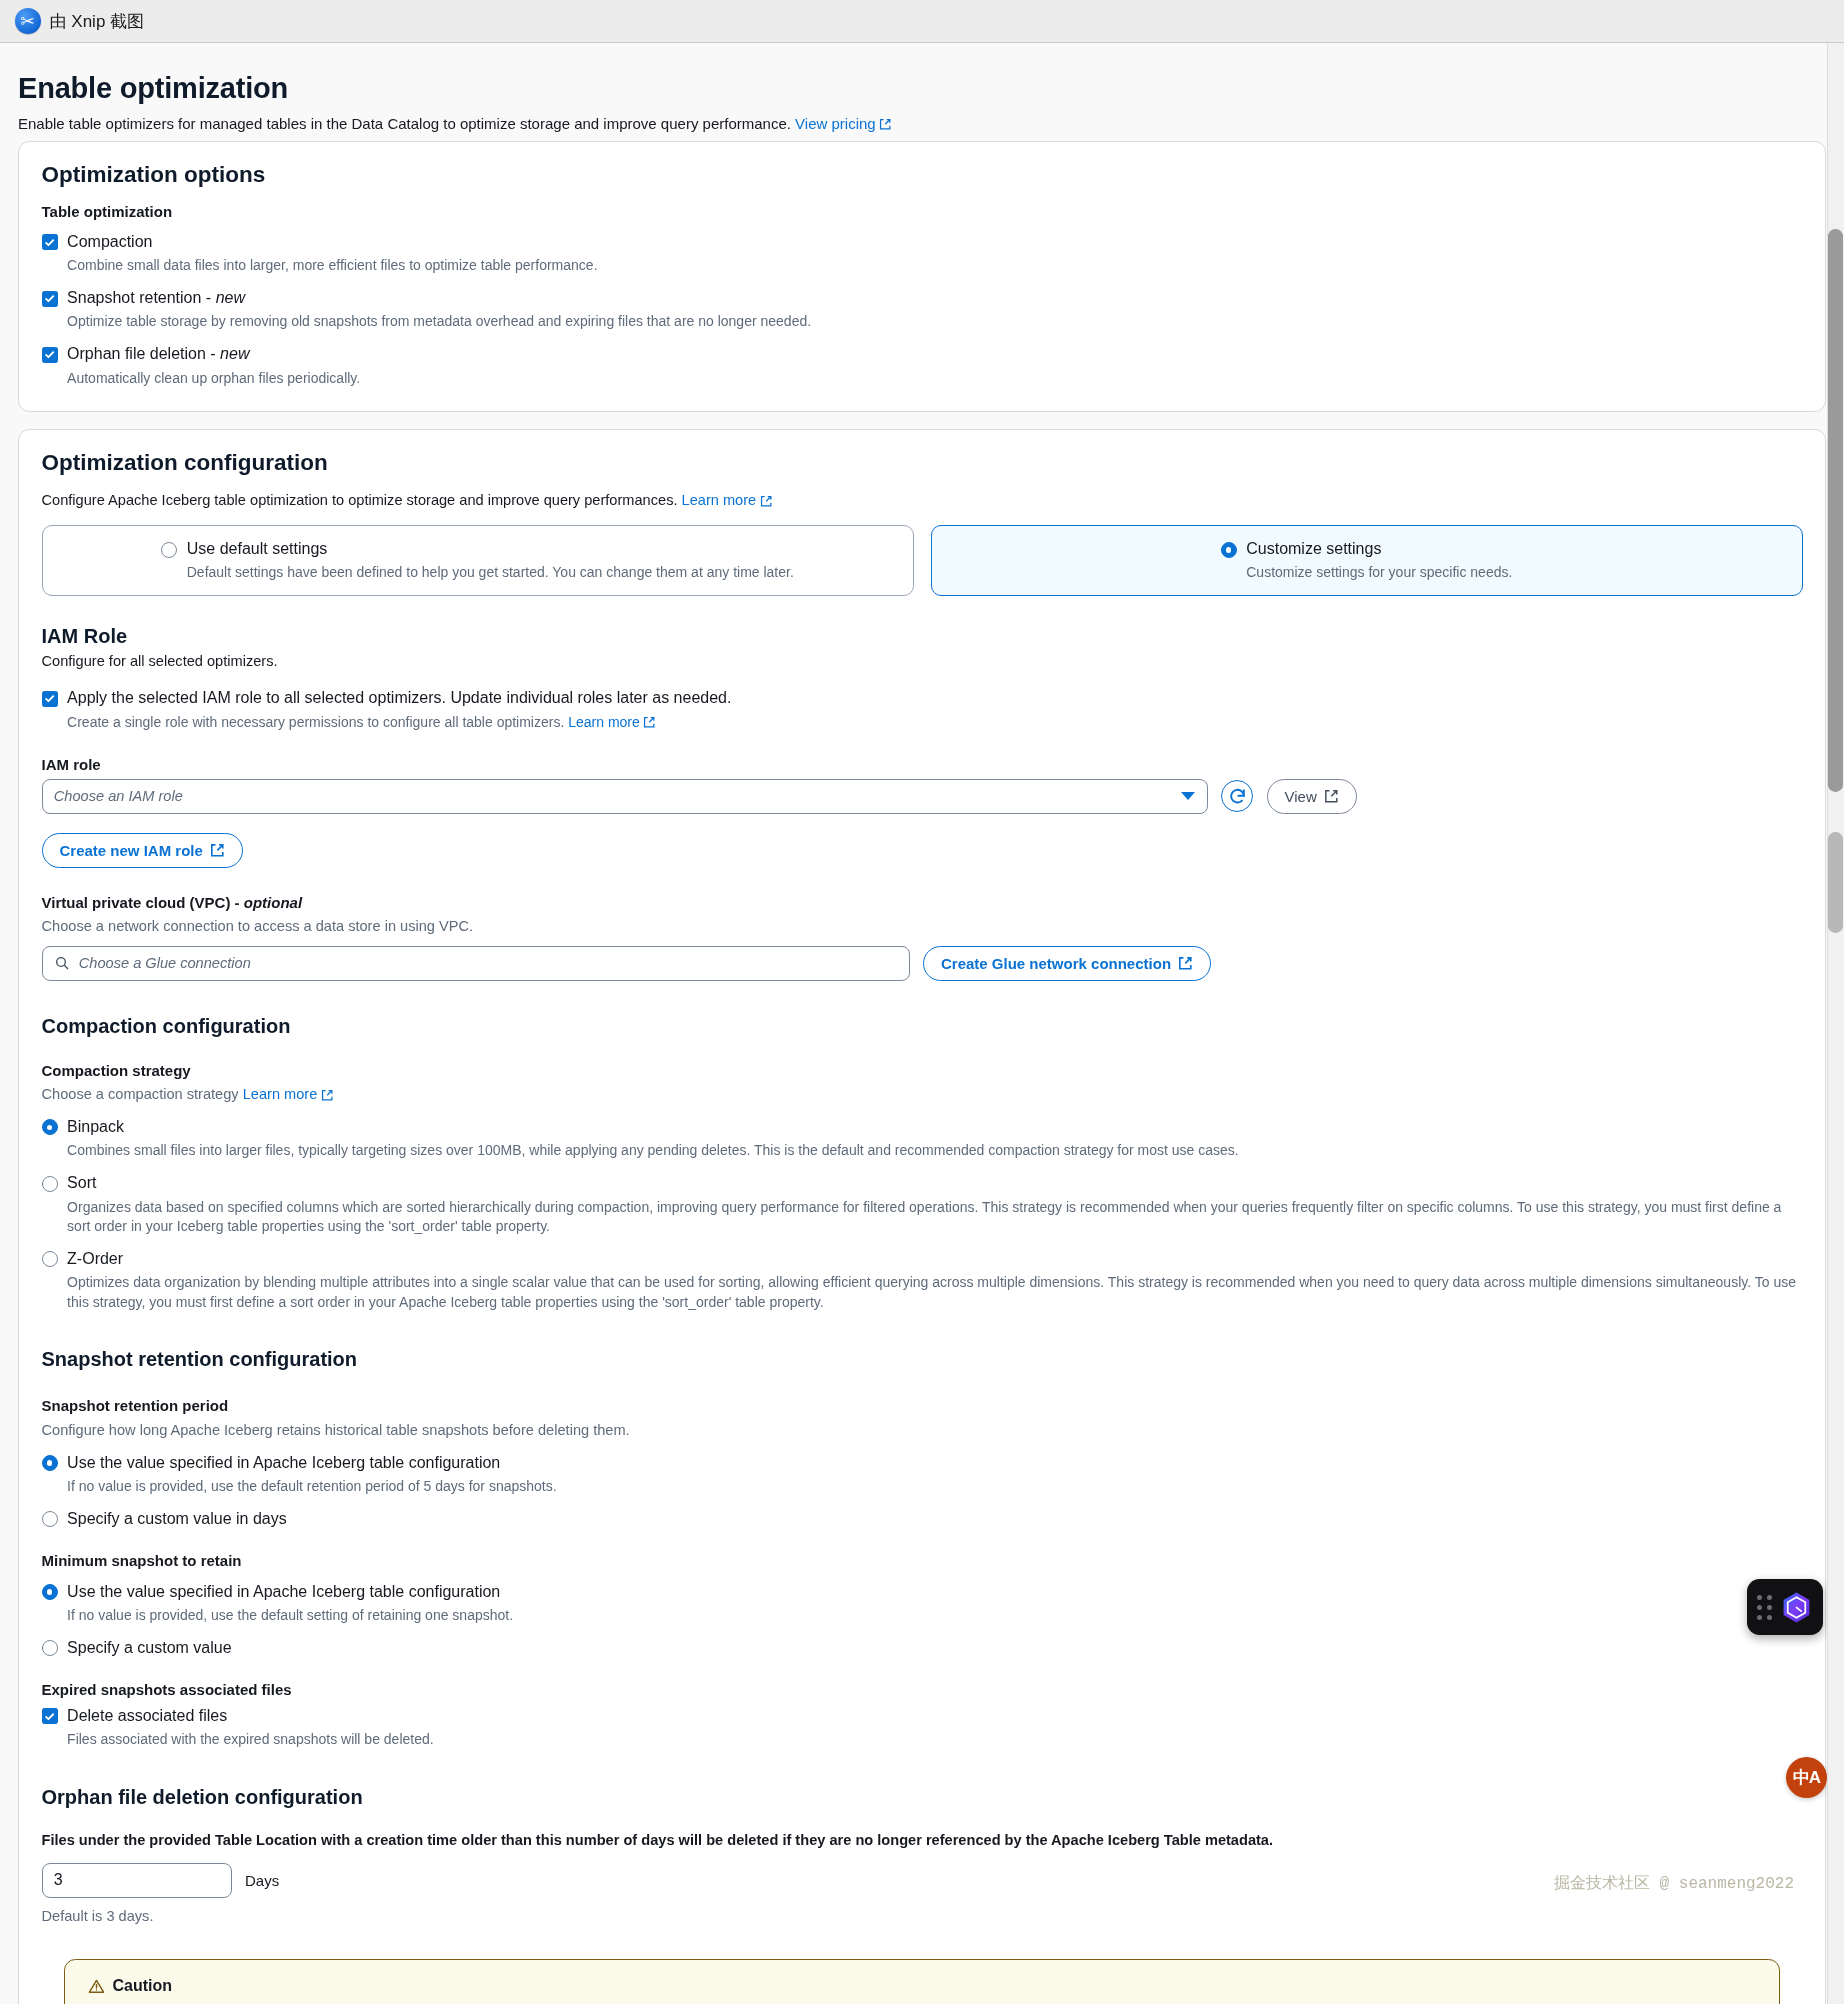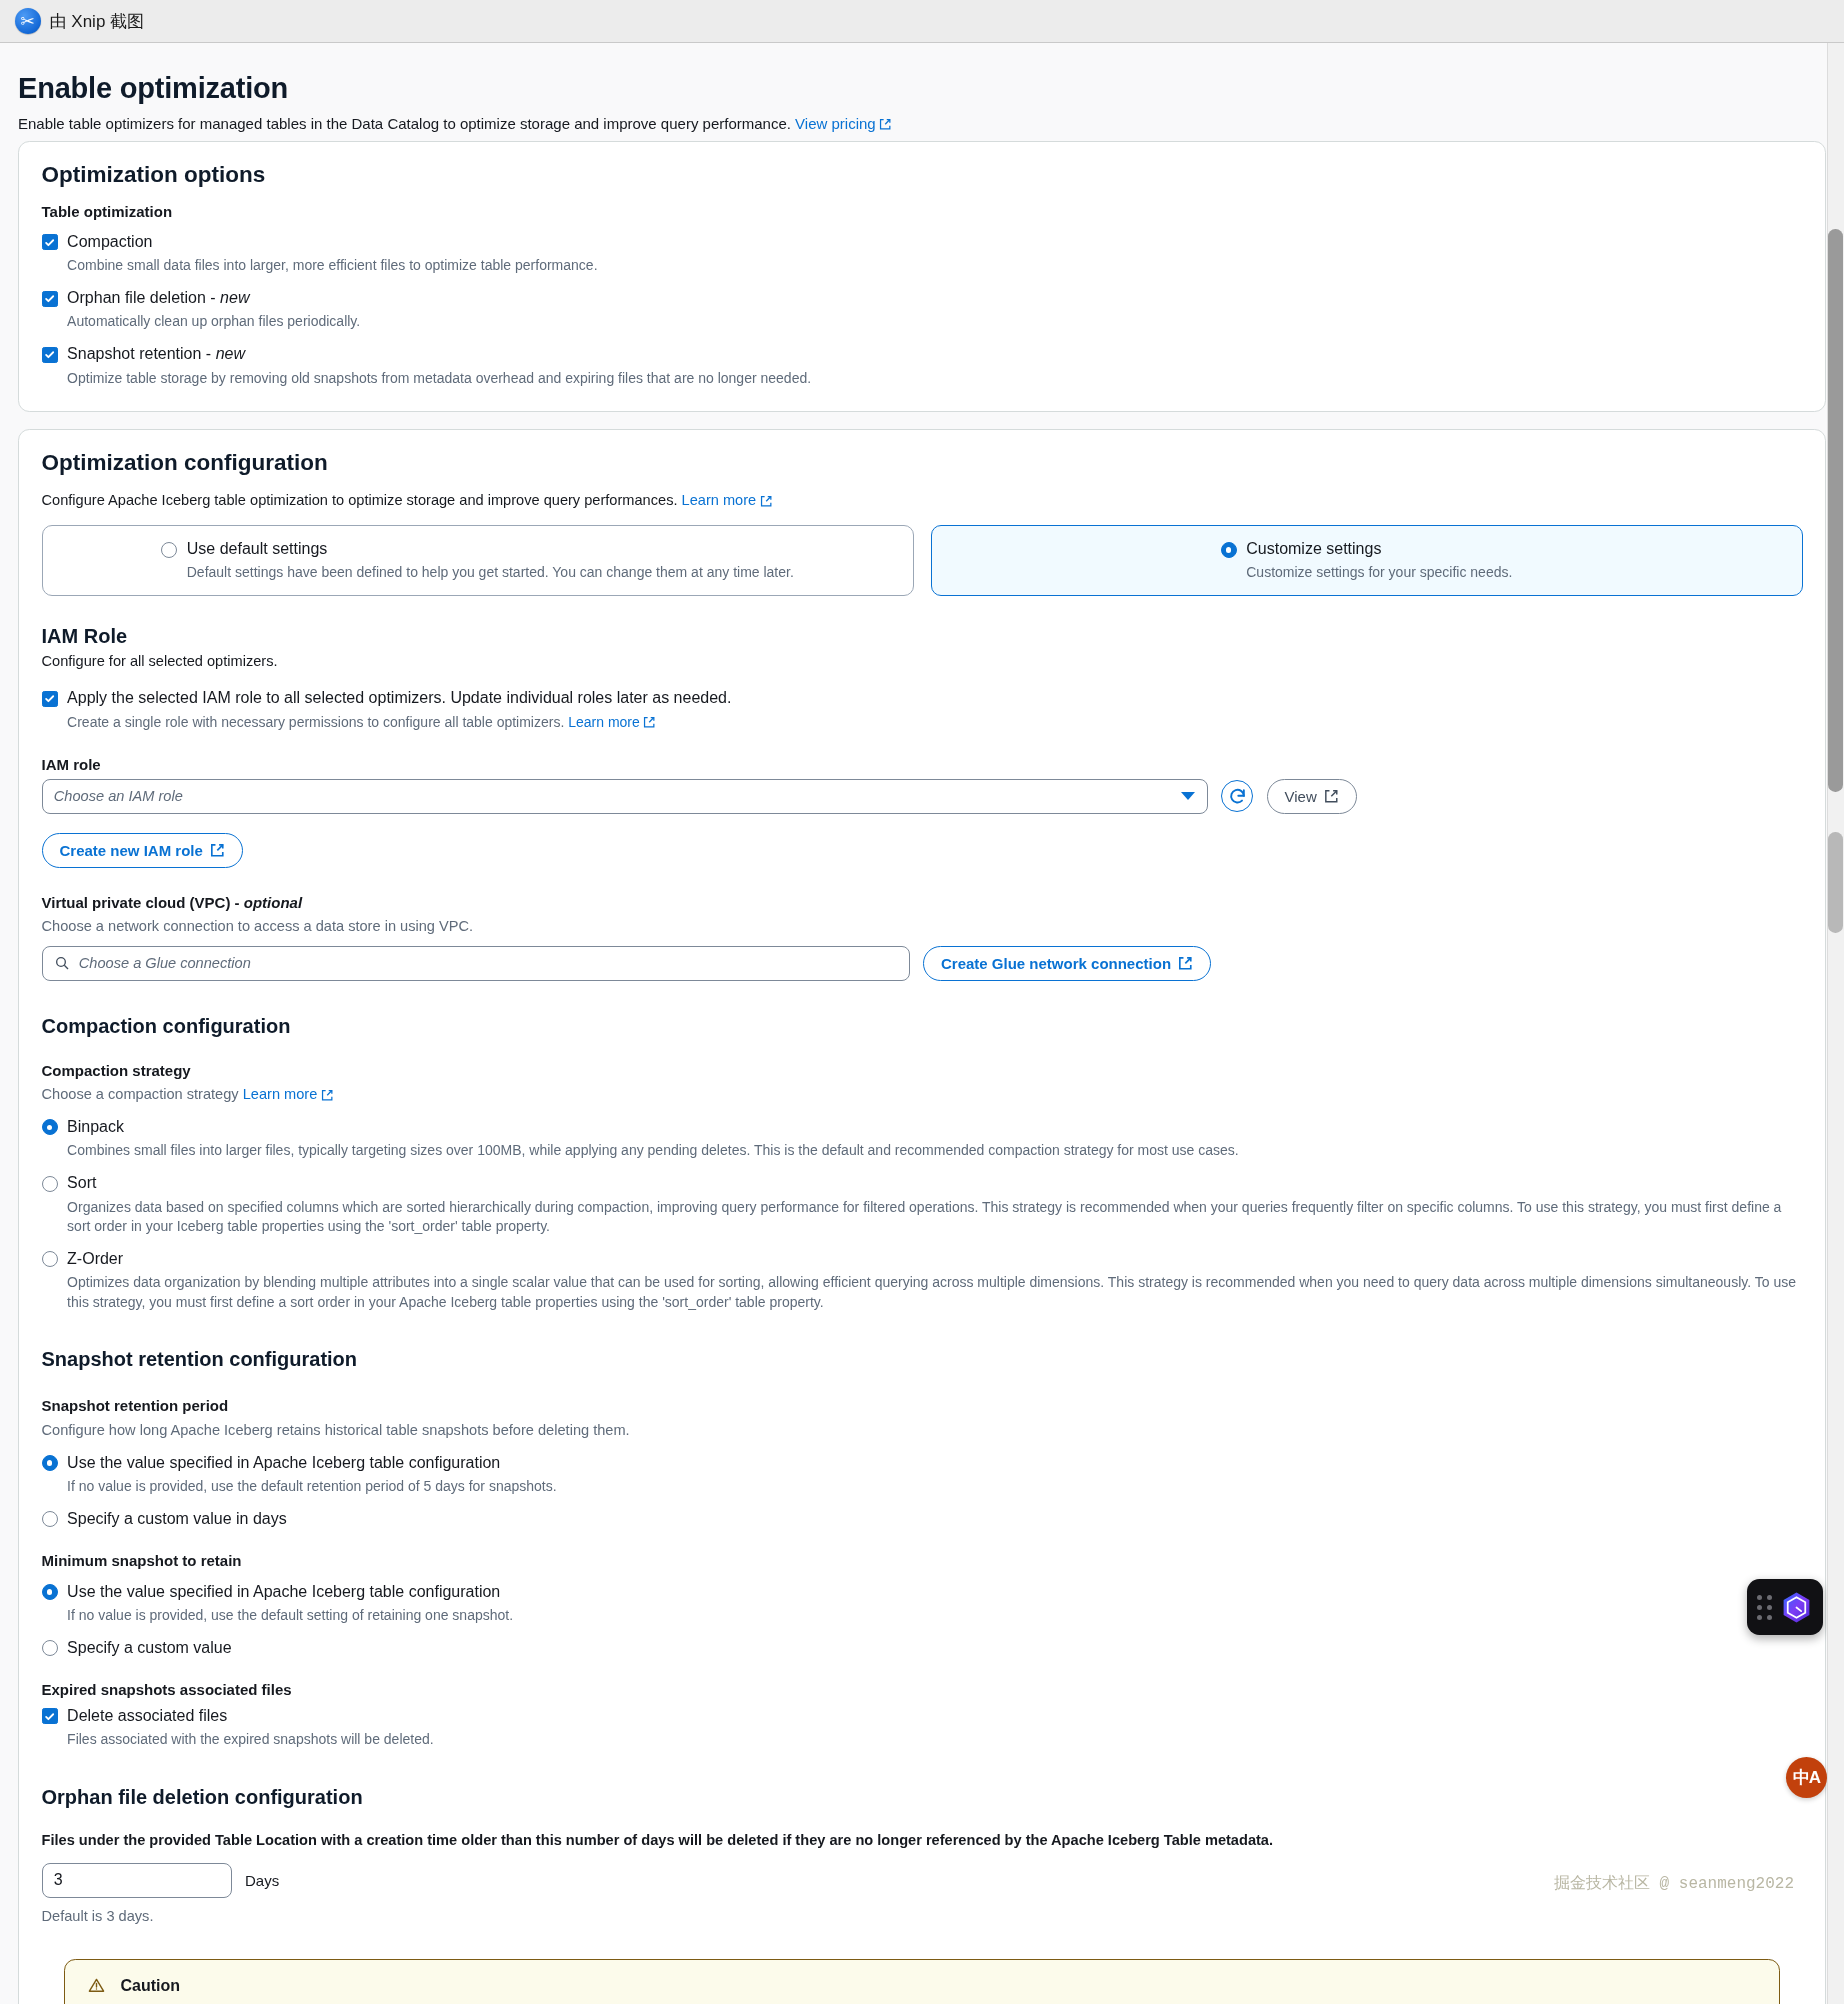--- a/index.html
+++ b/index.html
@@ -148,21 +148,21 @@
   }
 
   
   .caution {
     margin: 33px 22.5px 0 22.5px;
     border: 1.7px solid #7d5b13;
     border-radius: 11.3px;
     background: #fcfbeb;
     padding: 17px 22.5px 20px 22.5px;
   }
-  .caution-head { display:flex; gap: 16px; font-size: 16px; font-weight:700; color:#16191f; }
+  .caution-head { display:flex; align-items:center; gap: 8px; font-size: 16px; font-weight:700; color:#16191f; }
   .caution-head svg { width: 17px; height: 17px; }
 
   
   .scroll-track {
     position:absolute; top: 43px; right: 0; width: 17px; height: 1962px;
     background: #f1f1f1; border-left: 0.6px solid #dcdcdc;
   }
   .scroll-thumb {
     position:absolute; right: 1.1px; top: 186px; width: 14.6px; height: 563px;
     background: #9a9a9a; border-radius: 7.3px;
@@ -236,34 +236,34 @@
       </div>
     </div>
 
     <div class="opt-row">
       <span class="cbox">
           <svg viewBox="0 0 16 16" fill="none" stroke="#fff" stroke-width="2.6" stroke-linecap="round" stroke-linejoin="round">
             <path d="M3 8.4l3.2 3.2L13 4.6"></path>
           </svg>
         </span>
       <div class="opt-text">
-        <div class="opt-title"><span>Orphan file deletion - </span><em>new</em></div>
-        <div class="opt-help">Automatically clean up orphan files periodically.</div>
+        <div class="opt-title"><span>Snapshot retention - </span><em>new</em></div>
+        <div class="opt-help">Optimize table storage by removing old snapshots from metadata overhead and expiring files that are no longer needed.</div>
       </div>
     </div>
 
     <div class="opt-row">
       <span class="cbox">
           <svg viewBox="0 0 16 16" fill="none" stroke="#fff" stroke-width="2.6" stroke-linecap="round" stroke-linejoin="round">
             <path d="M3 8.4l3.2 3.2L13 4.6"></path>
           </svg>
         </span>
       <div class="opt-text">
-        <div class="opt-title"><span>Snapshot retention - </span><em>new</em></div>
-        <div class="opt-help">Optimize table storage by removing old snapshots from metadata overhead and expiring files that are no longer needed.</div>
+        <div class="opt-title"><span>Orphan file deletion - </span><em>new</em></div>
+        <div class="opt-help">Automatically clean up orphan files periodically.</div>
       </div>
     </div>
   </div>
 
   <div class="card">
     <h2 class="card-title">Optimization configuration</h2>
     <div class="desc-dark">
       <span>Configure Apache Iceberg table optimization to optimize storage and improve query performances.</span>
       <a class="ext-link" href="#"><span>Learn more</span><span class="ext-ico"><svg viewBox="0 0 16 16" fill="none" stroke="#0972d3" stroke-width="1.6">
               <path d="M6 2H2v12h12v-4"></path>

